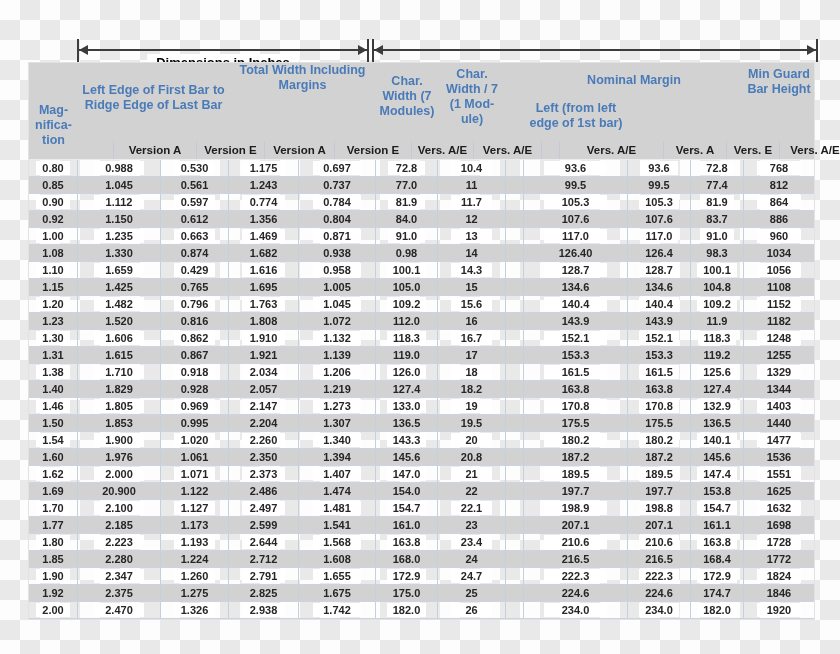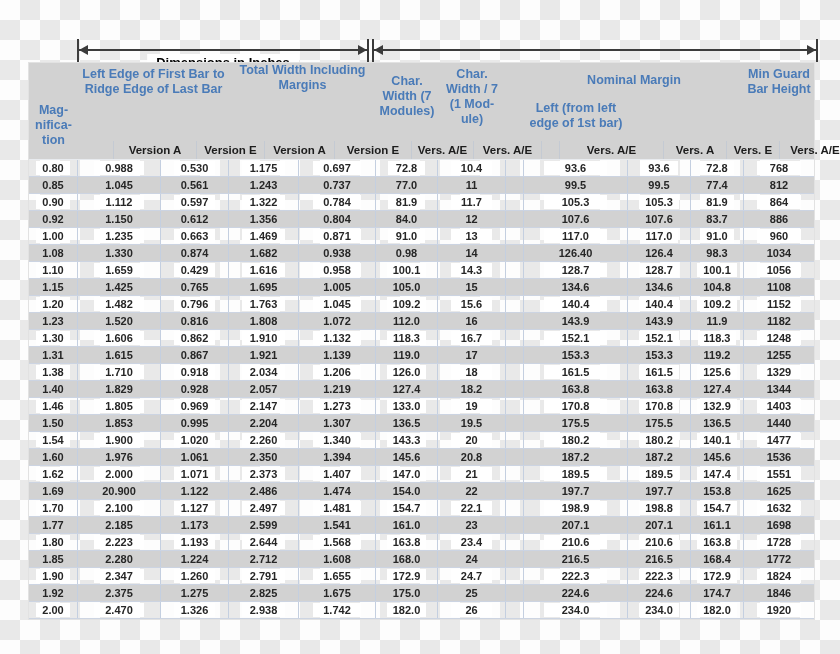--- a/index.html
+++ b/index.html
@@ -22,21 +22,21 @@
   #dim-inches { left:77px; width:292px; }
   #dim-mils   { left:372px; width:446px; }
   
   .spec-table { position:absolute; left:28px; top:62px; width:787px; box-sizing:border-box;
     border:1px solid #e2e2e2; }
   .thead { background:#d2d2d2; border-bottom:1px solid #e8ebef; }
   .ghead { display:flex; height:78px; color:#4a7bb8; font-weight:bold; font-size:12.5px; line-height:15px; text-align:center; }
   .gcell { box-sizing:border-box; display:flex; justify-content:center; }
   .gcell span { white-space:pre-line; }
   .w-mag   { width:49px;  padding-top:40px; }
-  .w-ledge { width:151px; padding-top:4px; }
+  .w-ledge { width:151px; padding-top:20px; }
   .w-total { width:147px; }
   .w-charw { width:62px;  padding-top:11px; }
   .w-charw7{ width:68px;  padding-top:4px; }
   .w-gap   { width:18px; }
   .w-nom   { width:220px; flex-direction:column; }
   .w-guard { width:70px;  padding-top:4px; }
   .nm-subs { display:flex; margin-top:13px; }
   .nm-subs .nm-l { width:104px; white-space:pre-line; }
   .nm-subs .nm-r { width:116px; white-space:pre-line; }
   .subhead, .trow { display:grid; grid-template-columns:49px 83px 68px 70px 77px 62px 68px 18px 104px 63px 53px 70px; }
@@ -207,21 +207,21 @@
           <div class="tcell">
             <span class="halo">0.90</span>
           </div>
           <div class="tcell">
             <span class="halo">1.112</span>
           </div>
           <div class="tcell">
             <span class="halo">0.597</span>
           </div>
           <div class="tcell">
-            <span class="halo">1.322</span>
+            <span class="halo">0.774</span>
           </div>
           <div class="tcell">
             <span class="halo">0.784</span>
           </div>
           <div class="tcell">
             <span class="halo">81.9</span>
           </div>
           <div class="tcell">
             <span class="halo">11.7</span>
           </div>

